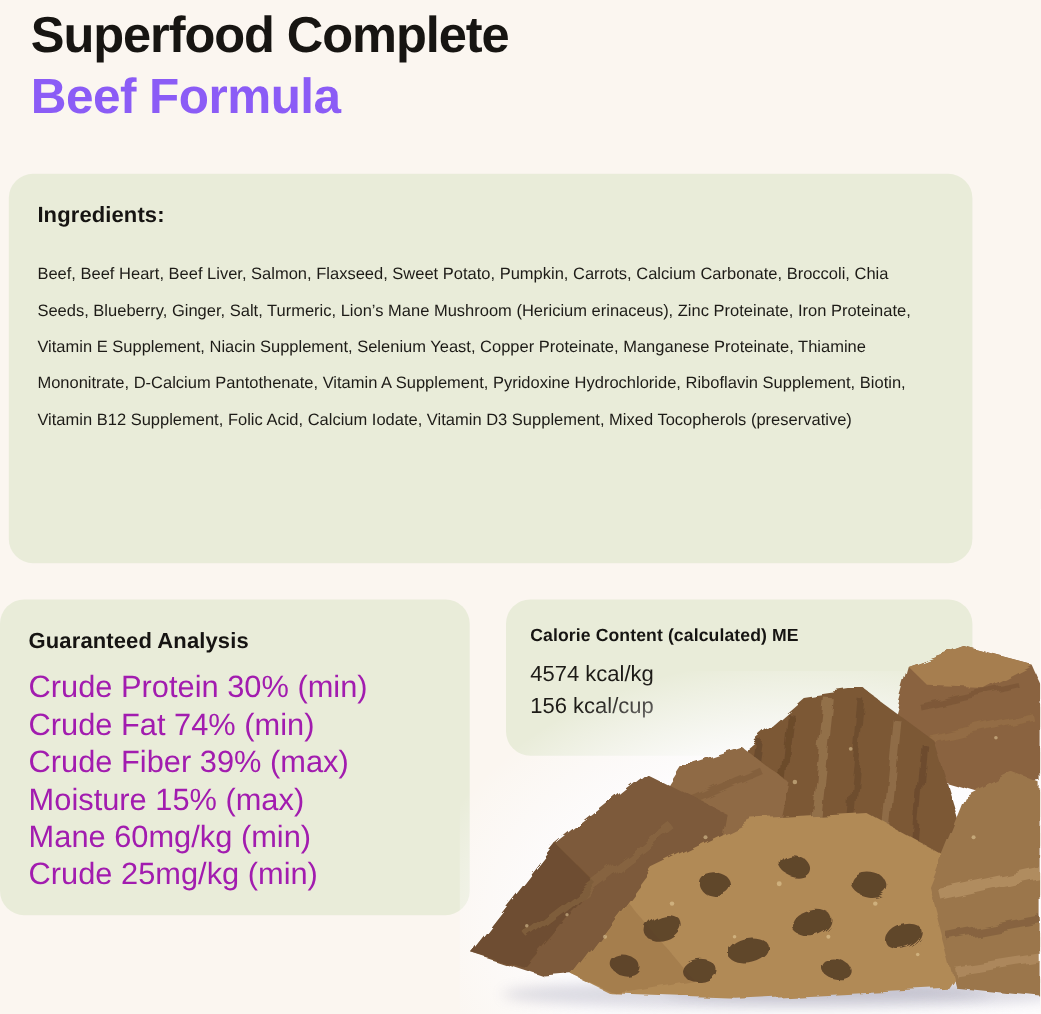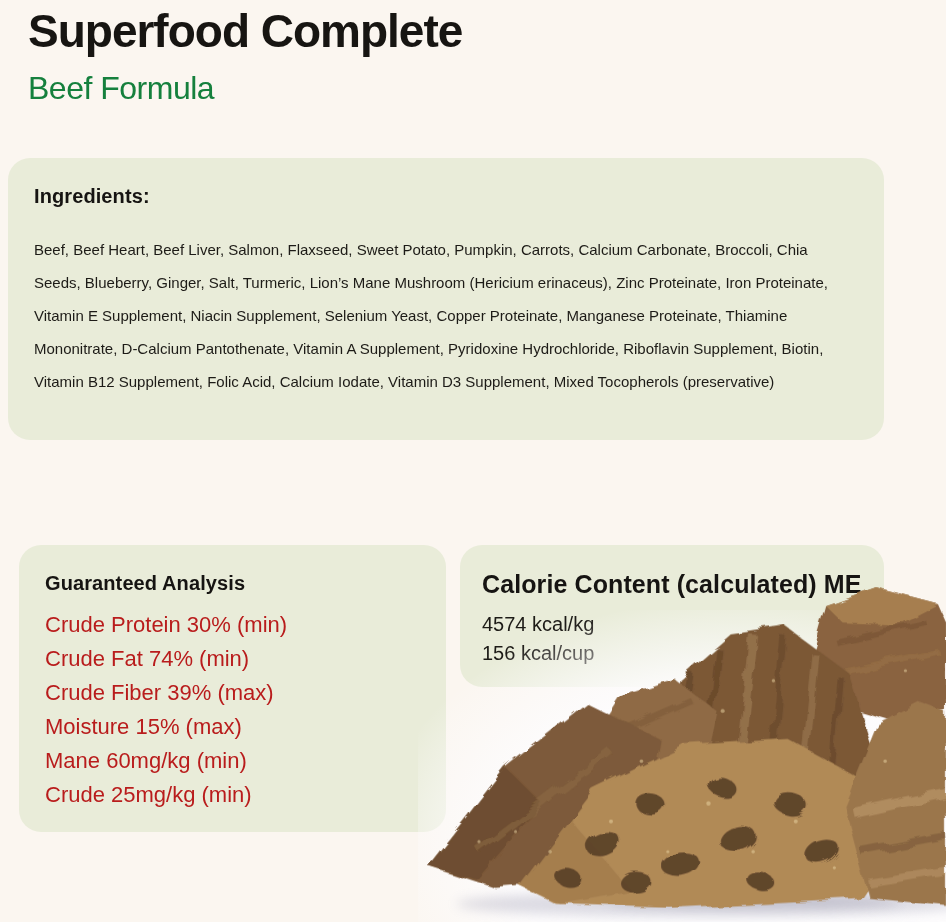--- a/index.html
+++ b/index.html
@@ -17,57 +17,57 @@
   
   .header { position: absolute; left: 28px; top: 0px; z-index: 1; }
   .title {
     font-size: 46px;
     font-weight: 800;
     letter-spacing: -1px;
     color: #171512;
     line-height: 62px;
   }
   .subtitle {
-    font-size: 32px;
-    font-weight: 400;
+    font-size: 45px;
+    font-weight: 700;
     letter-spacing: -0.5px;
-    color: #15803d;
+    color: #8b5cf6;
     line-height: 46px;
     margin-top: 3px;
   }
 
   
   .panel {
     position: absolute;
     background: #e9ecd9;
     border-radius: 22px;
     z-index: 1;
   }
   .panel-title {
     font-size: 20px;
     font-weight: 700;
     color: #161412;
     letter-spacing: 0.1px;
   }
 
-  .panel-ingredients { left: 8px; top: 158px; width: 876px; height: 282px; padding: 27px 26px; }
+  .panel-ingredients { left: 8px; top: 158px; width: 876px; height: 354px; padding: 27px 26px; }
   .ingredients-text {
     margin-top: 25px;
     font-size: 15px;
     line-height: 33px;
     color: #1d1b17;
   }
 
-  .panel-analysis { left: 19px; top: 545px; width: 427px; height: 287px; padding: 27px 26px; }
+  .panel-analysis { left: 0; top: 545px; width: 427px; height: 287px; padding: 27px 26px; }
   .ga-list { margin-top: 13px; }
-  .ga-item { font-size: 22px; line-height: 34px; color: #b91c1c; }
+  .ga-item { font-size: 28px; line-height: 34px; color: #a21caf; }
 
   .panel-calorie { left: 460px; top: 545px; width: 424px; height: 142px; padding: 25px 22px; }
   .cal-line { font-size: 20px; line-height: 29px; color: #1d1b17; }
-  .panel-calorie .panel-title { margin-bottom: 11px; font-size: 25px; }
+  .panel-calorie .panel-title { margin-bottom: 11px; font-size: 16px; }
 
   
   .photo {
     position: absolute;
     left: 418px; top: 550px;
     width: 528px; height: 372px;
     z-index: 3;
     overflow: hidden;
   }
   .photo-backdrop {

